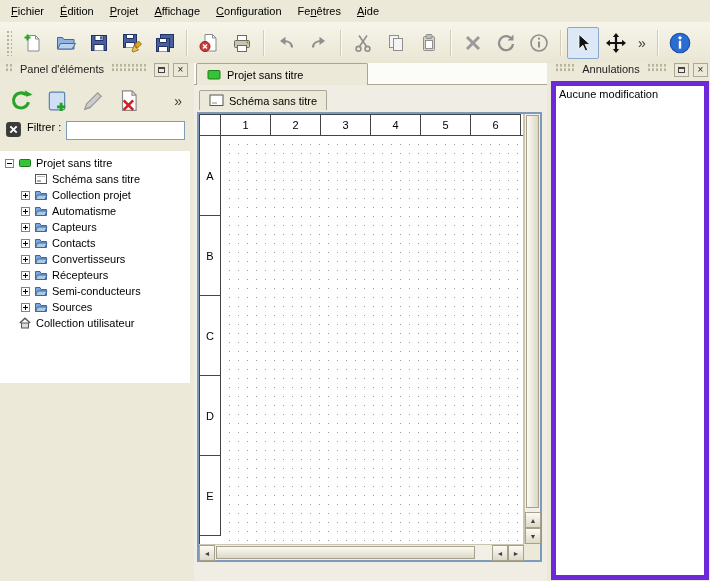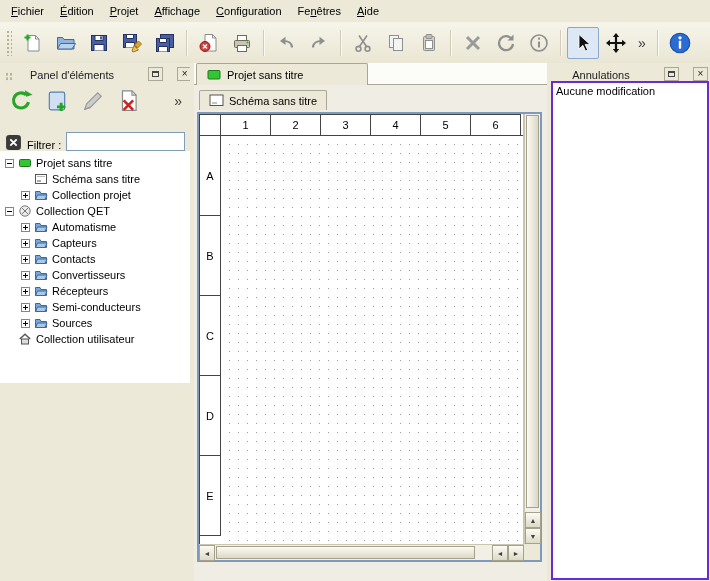--- a/index.html
+++ b/index.html
@@ -26,37 +26,37 @@
   .spacer{flex:1;}
 
   
   .main{flex:1;display:flex;min-height:0;}
   .vsplit{width:4px;background:#ece9d8;}
   .vsplit2{width:3px;background:#ece9d8;}
 
   
   .left-dock{width:190px;display:flex;flex-direction:column;}
   .right-dock{width:160px;display:flex;flex-direction:column;}
-  .dock-title{height:18px;display:flex;align-items:flex-end;gap:14px;padding:0 2px;}
+  .dock-title{height:18px;display:flex;align-items:flex-start;gap:4px;padding:0 2px;}
   .grip{flex:1;height:9px;background-image:radial-gradient(#b8b49c 1px,transparent 1.15px);
         background-size:4px 4.5px;margin:0 3px;}
   .grip.small{flex:0 0 8px;}
   .dock-title-text{white-space:nowrap;color:#222;}
   .dt-btn{width:15px;height:14px;border:1px solid #aba893;background:#ece9d8;display:flex;
           align-items:center;justify-content:center;font-size:10px;line-height:10px;color:#222;flex:0 0 auto;}
   .float-glyph{width:7px;height:6px;border:1px solid #444;border-top:2px solid #444;}
 
   
   .panel-toolbar{height:40px;display:flex;align-items:center;gap:6px;padding:0 6px;}
   .pt-btn{width:30px;height:30px;display:flex;align-items:center;justify-content:center;
           border:1px solid transparent;border-radius:2px;}
   .pt-overflow{margin-left:auto;font-size:14px;color:#3a3a3a;padding-right:2px;}
 
   
-  .filter-row{height:30px;display:flex;align-items:flex-end;gap:5px;padding:0 5px;}
+  .filter-row{height:30px;display:flex;align-items:flex-start;gap:5px;padding:0 5px;}
   .filter-input{flex:1;height:19px;border:1px solid #7f9db9;background:#fff;font-size:11px;
                 padding:1px 3px;font-family:inherit;min-width:0;}
 
   
   .tree{background:#fff;height:232px;padding-top:4px;overflow:hidden;}
   .left-fill{flex:1;background:#ece9d8;}
   .tree-row{height:16px;display:flex;align-items:center;gap:4px;white-space:nowrap;}
   .lvl0{padding-left:5px;}
   .lvl1{padding-left:21px;}
   .exp{position:relative;width:9px;height:9px;flex:0 0 9px;background:#fff;border:1px solid #848484;}
@@ -98,21 +98,21 @@
            background:linear-gradient(90deg,#fcfbf4,#dcd8c6);border:1px solid #a5a18d;}
   .h-thumb{position:absolute;top:1px;bottom:1px;left:17px;right:49px;
            background:linear-gradient(#fcfbf4,#dcd8c6);border:1px solid #a5a18d;}
   .v-up{bottom:16px;right:0;left:0;}
   .v-down{bottom:0;right:0;left:0;}
   .h-left{left:0;top:0;}
   .h-right1{right:16px;top:0;}
   .h-right2{right:0;top:0;}
 
   
-  .undo-view{flex:1;background:#fff;border:2px solid #6d28d9;margin:0 1px 1px 1px;padding:2px 3px;}
+  .undo-view{flex:1;background:#fff;border:5px solid #6d28d9;margin:0 1px 1px 1px;padding:2px 3px;}
 </style>
 </head>
 <body>
 
 <div class="menubar">
   <span class="menu-item"><span></span><span class="mn-u">F</span><span>ichier</span></span>
   <span class="menu-item"><span></span><span class="mn-u">É</span><span>dition</span></span>
   <span class="menu-item"><span></span><span class="mn-u">P</span><span>rojet</span></span>
   <span class="menu-item"><span></span><span class="mn-u">A</span><span>ffichage</span></span>
   <span class="menu-item"><span></span><span class="mn-u">C</span><span>onfiguration</span></span>
@@ -391,30 +391,20 @@
       </div>
       <div class="tree-row lvl1">
         <span class="exp plus"></span>
         <span class="ticon">
             <svg width="14" height="14" viewBox="0 0 14 14">
               <path d="M1.5 3.5h4.5l1 2h5.5v6H1.5z" fill="#7ba7dc" stroke="#3d6899"></path>
               <path d="M1.5 11.5l2-4.5h9.5l-2 4.5z" fill="#a9c7ea" stroke="#3d6899"></path>
             </svg>
           </span>
         <span class="tlabel">Collection projet</span>
-      </div>
-      <div class="tree-row lvl0">
-        <span class="exp minus"></span>
-        <span class="ticon">
-            <svg width="14" height="14" viewBox="0 0 14 14">
-              <circle cx="7" cy="7" r="5.2" fill="#ececec" stroke="#777"></circle>
-              <path d="M3.9 3.9l6.2 6.2M10.1 3.9L3.9 10.1" stroke="#777"></path>
-            </svg>
-          </span>
-        <span class="tlabel">Collection QET</span>
       </div>
       <div class="tree-row lvl1">
         <span class="exp plus"></span>
         <span class="ticon">
             <svg width="14" height="14" viewBox="0 0 14 14">
               <path d="M1.5 3.5h4.5l1 2h5.5v6H1.5z" fill="#7ba7dc" stroke="#3d6899"></path>
               <path d="M1.5 11.5l2-4.5h9.5l-2 4.5z" fill="#a9c7ea" stroke="#3d6899"></path>
             </svg>
           </span>
         <span class="tlabel">Automatisme</span>

